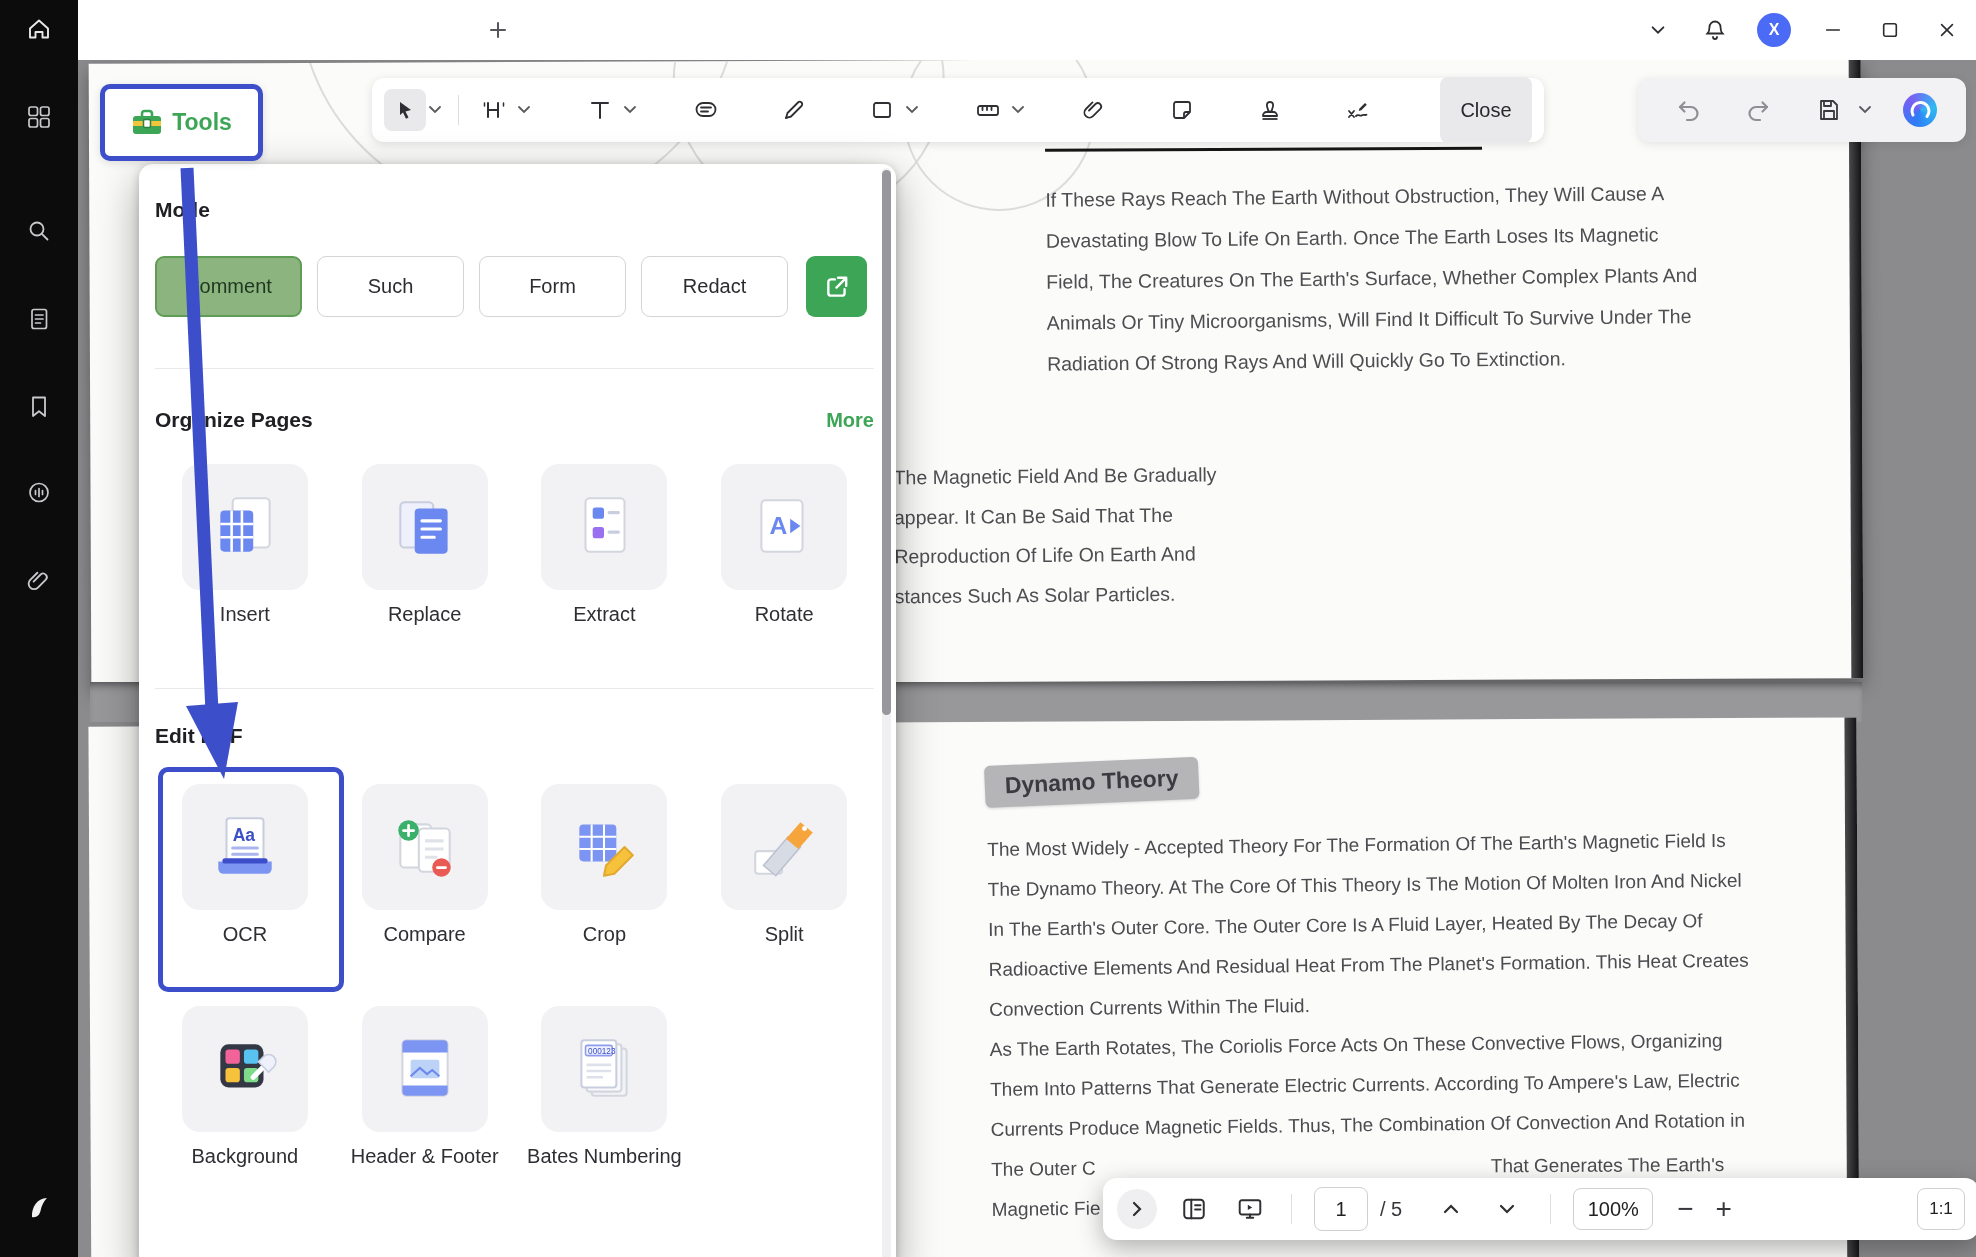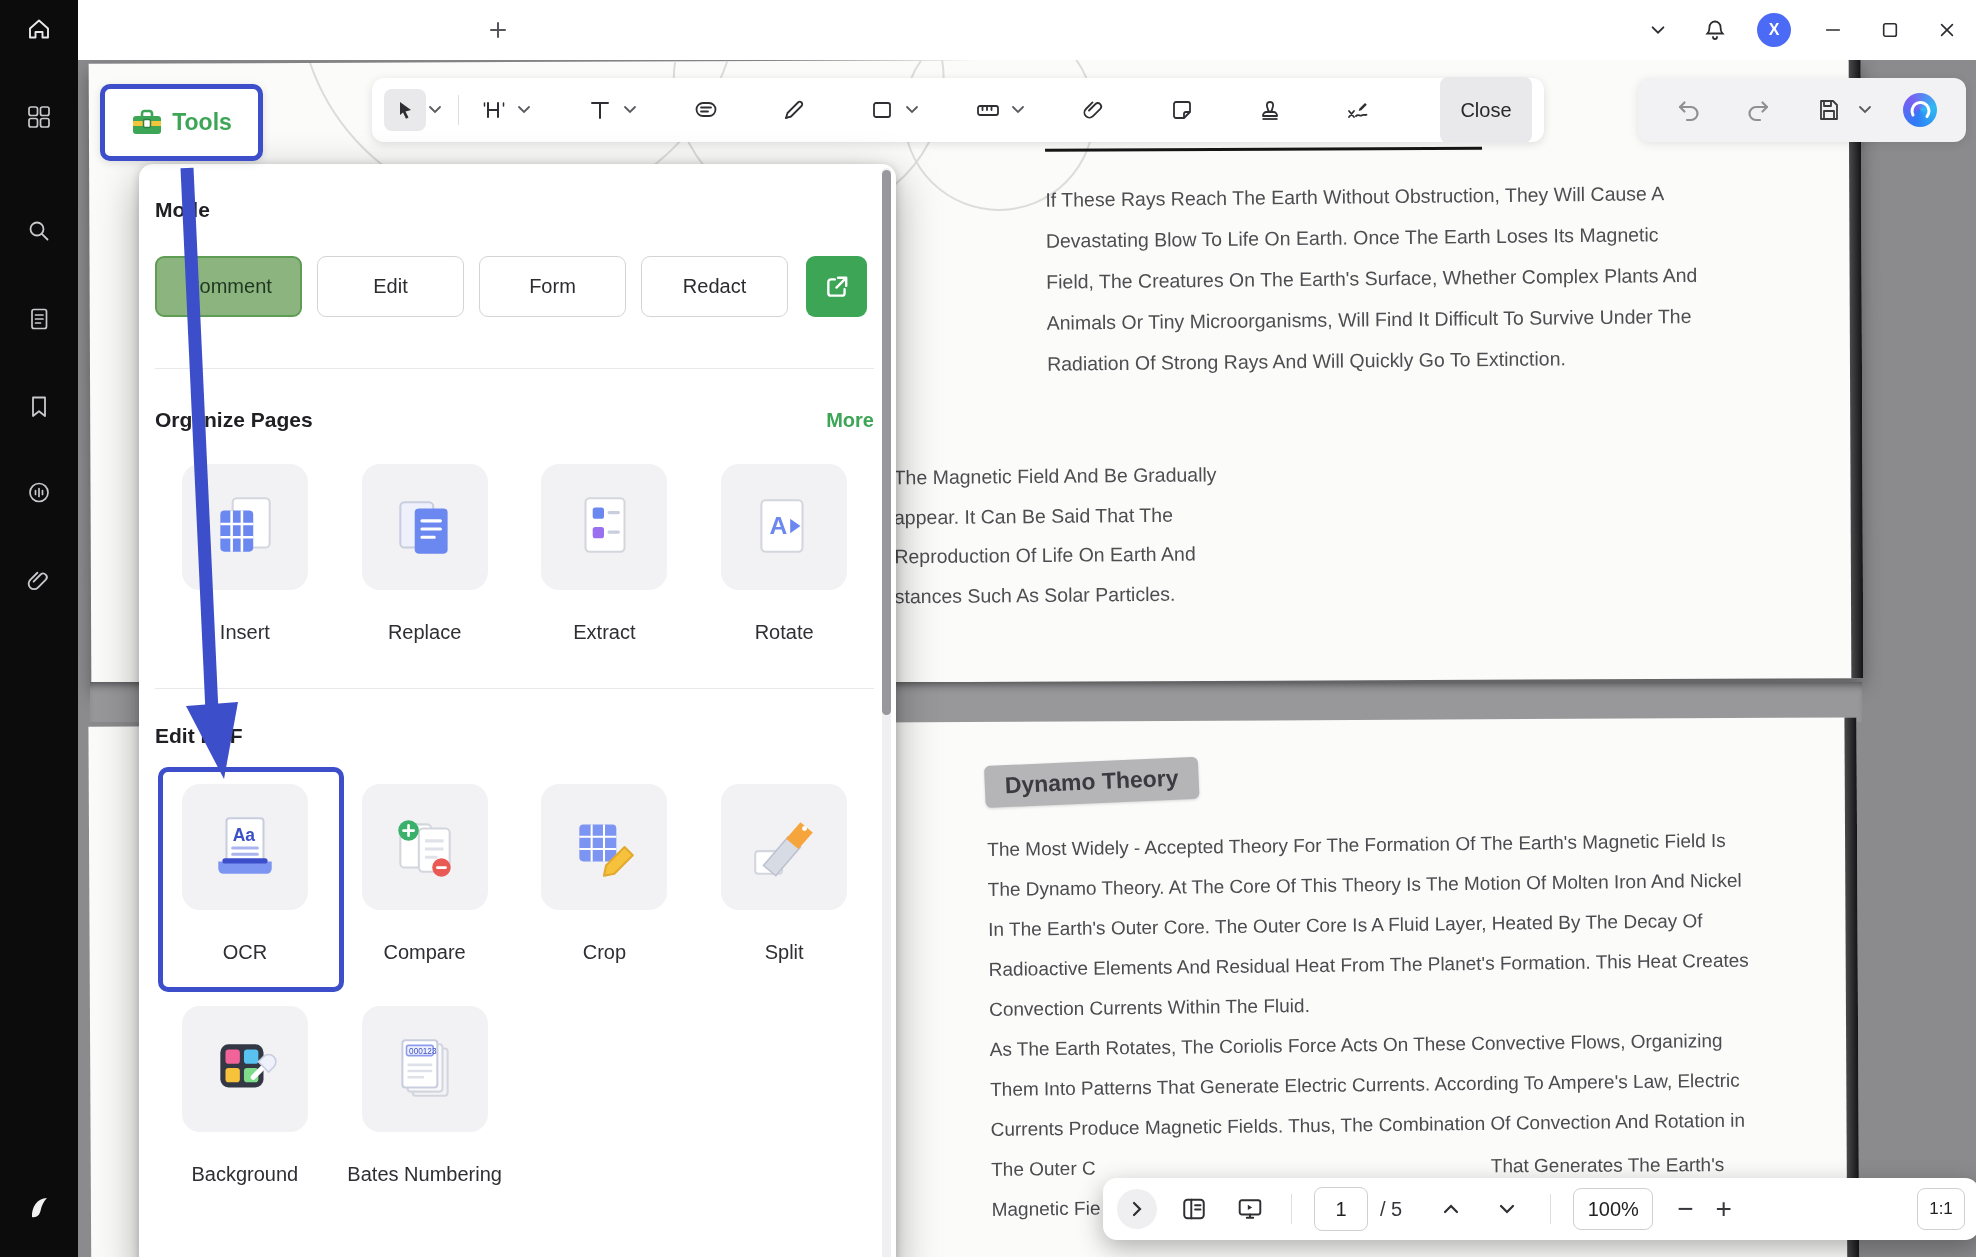--- a/index.html
+++ b/index.html
@@ -59,21 +59,21 @@
   .mode-open-btn{width:61px;height:61px;margin-left:3px;background:#3da556;border:none;border-radius:9px;display:flex;align-items:center;justify-content:center;cursor:pointer;}
   .pdiv{position:absolute;left:16px;right:22px;height:1px;background:#e9e9ec;}
   .div1{top:204px;} .div2{top:524px;}
   .org-head{top:244px;display:flex;justify-content:space-between;align-items:center;}
   .more-link{font-size:20px;font-weight:600;color:#3da556;cursor:pointer;}
   .edit-title{top:560px;}
   .cards{display:grid;grid-template-columns:repeat(4,1fr);}
   .cards.org{top:300px;} .cards.edit1{top:620px;} .cards.edit2{top:842px;}
   .card{cursor:pointer;position:relative;}
   .card-icon{width:126px;height:126px;background:#f2f2f5;border-radius:18px;margin:0 auto;display:flex;align-items:center;justify-content:center;}
-  .card-label{margin-top:30px;text-align:center;font-size:20px;color:#2e2e33;line-height:25px;}
+  .card-label{margin-top:12px;text-align:center;font-size:20px;color:#2e2e33;line-height:25px;}
   .ocr-frame{position:absolute;left:3px;top:-17px;width:176px;height:215px;border:5px solid #3c4ec9;border-radius:10px;pointer-events:none;}
   .panel-scroll{position:absolute;top:4px;right:5px;width:9px;height:1098px;background:#f0f0f2;border-radius:5px;}
   .panel-thumb{position:absolute;top:2px;left:0;width:9px;height:545px;background:#97979c;border-radius:5px;cursor:pointer;}
 
   
   .arrow-svg{position:absolute;left:0;top:0;z-index:38;pointer-events:none;}
 
   
   .bottom-bar{position:absolute;left:1103px;top:1178px;width:848px;height:62px;background:#fff;border-radius:14px;box-shadow:0 8px 26px rgba(0,0,0,.30);display:flex;align-items:center;padding:0 14px;z-index:45;}
   .bb-circle{width:40px;height:40px;border-radius:50%;background:#efeff1;display:flex;align-items:center;justify-content:center;cursor:pointer;color:#2e2e33;}
@@ -304,21 +304,21 @@
       <svg width="28" height="28" viewBox="0 0 28 28" fill="none" stroke="#fff" stroke-width="3" stroke-linecap="round">
           <path d="M7 19 a8.5 8.5 0 1 1 14 1.5"></path>
         </svg>
     </div>
   </div>
 
   <div class="panel">
     <div class="psec mode-title sec-title">Mode</div>
     <div class="psec mode-row">
       <button class="mode-btn active">Comment</button>
-      <button class="mode-btn">Edit</button>
+      <button class="mode-btn">Such</button>
       <button class="mode-btn">Form</button>
       <button class="mode-btn">Redact</button>
       <button class="mode-open-btn">
         <svg width="26" height="26" viewBox="0 0 24 24" fill="none" stroke="#fff" stroke-width="2.2" stroke-linecap="round" stroke-linejoin="round">
             <path d="M10 5 H6.5 A2.5 2.5 0 0 0 4 7.5 v10 A2.5 2.5 0 0 0 6.5 20 h10 a2.5 2.5 0 0 0 2.5 -2.5 V14"></path>
             <path d="M13 3.5 h7.5 V11"></path>
             <path d="M20 4 L11.5 12.5"></path>
           </svg>
       </button>
     </div>
@@ -435,20 +435,32 @@
               <rect x="35" y="35" width="14" height="14" rx="3" fill="#7ddb8a"></rect>
               <path d="M44 44 L56 32" stroke="#fff" stroke-width="5" stroke-linecap="round"></path>
               <path d="M54 24 a7 7 0 0 1 10 10 l-5 5 -10 -10 Z" fill="#eef1fb" stroke="#c9cede" stroke-width="1.5"></path>
             </svg>
         </div>
         <div class="card-label">Background</div>
       </div>
       <div class="card">
         <div class="card-icon">
           <svg width="74" height="74" viewBox="0 0 72 72">
+              <rect x="14" y="8" width="44" height="54" rx="4" fill="#fff" stroke="#d4d6de" stroke-width="2"></rect>
+              <path d="M14 12 a4 4 0 0 1 4 -4 h36 a4 4 0 0 1 4 4 v8 H14 Z" fill="#7d95f2"></path>
+              <path d="M14 52 h44 v6 a4 4 0 0 1 -4 4 H18 a4 4 0 0 1 -4 -4 Z" fill="#7d95f2"></path>
+              <rect x="22" y="27" width="28" height="18" rx="2" fill="#bcd2f6"></rect>
+              <path d="M22 43 l9 -8 7 6 5 -4 7 6" stroke="#6b87f0" stroke-width="2" fill="none"></path>
+            </svg>
+        </div>
+        <div class="card-label">Header &amp; Footer</div>
+      </div>
+      <div class="card">
+        <div class="card-icon">
+          <svg width="74" height="74" viewBox="0 0 72 72">
               <rect x="24" y="16" width="34" height="46" rx="3" fill="#f2f3f7" stroke="#d4d6de" stroke-width="2"></rect>
               <rect x="19" y="12" width="34" height="46" rx="3" fill="#f8f9fc" stroke="#d4d6de" stroke-width="2"></rect>
               <rect x="14" y="8" width="34" height="46" rx="3" fill="#fff" stroke="#c9cede" stroke-width="2"></rect>
               <rect x="18" y="13" width="26" height="10" rx="2" fill="#eef1fb" stroke="#8d9bee" stroke-width="1.5"></rect>
               <text x="20.5" y="21" font-size="8" fill="#3c4ec9" font-family="Liberation Sans, sans-serif">000123</text>
               <path d="M19 32 h24 M19 38 h24 M19 44 h16" stroke="#dfe1ea" stroke-width="2.5"></path>
             </svg>
         </div>
         <div class="card-label">Bates Numbering</div>
       </div>

